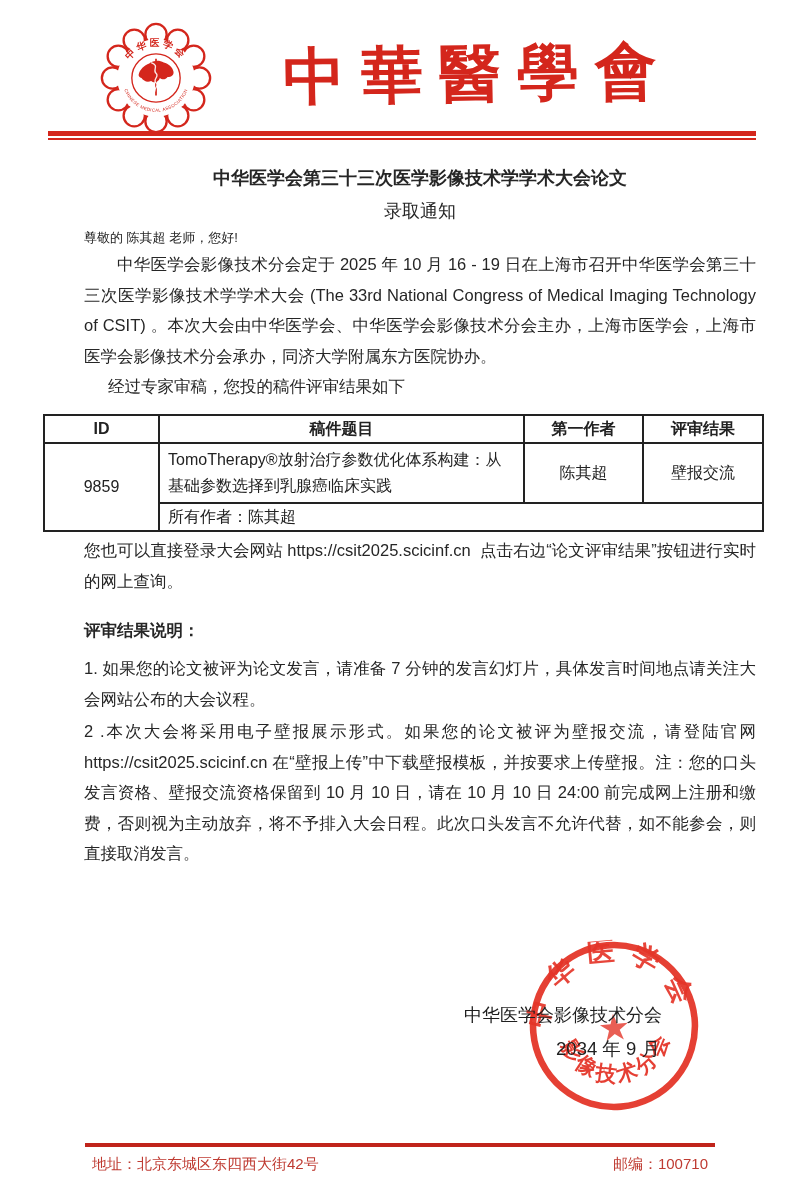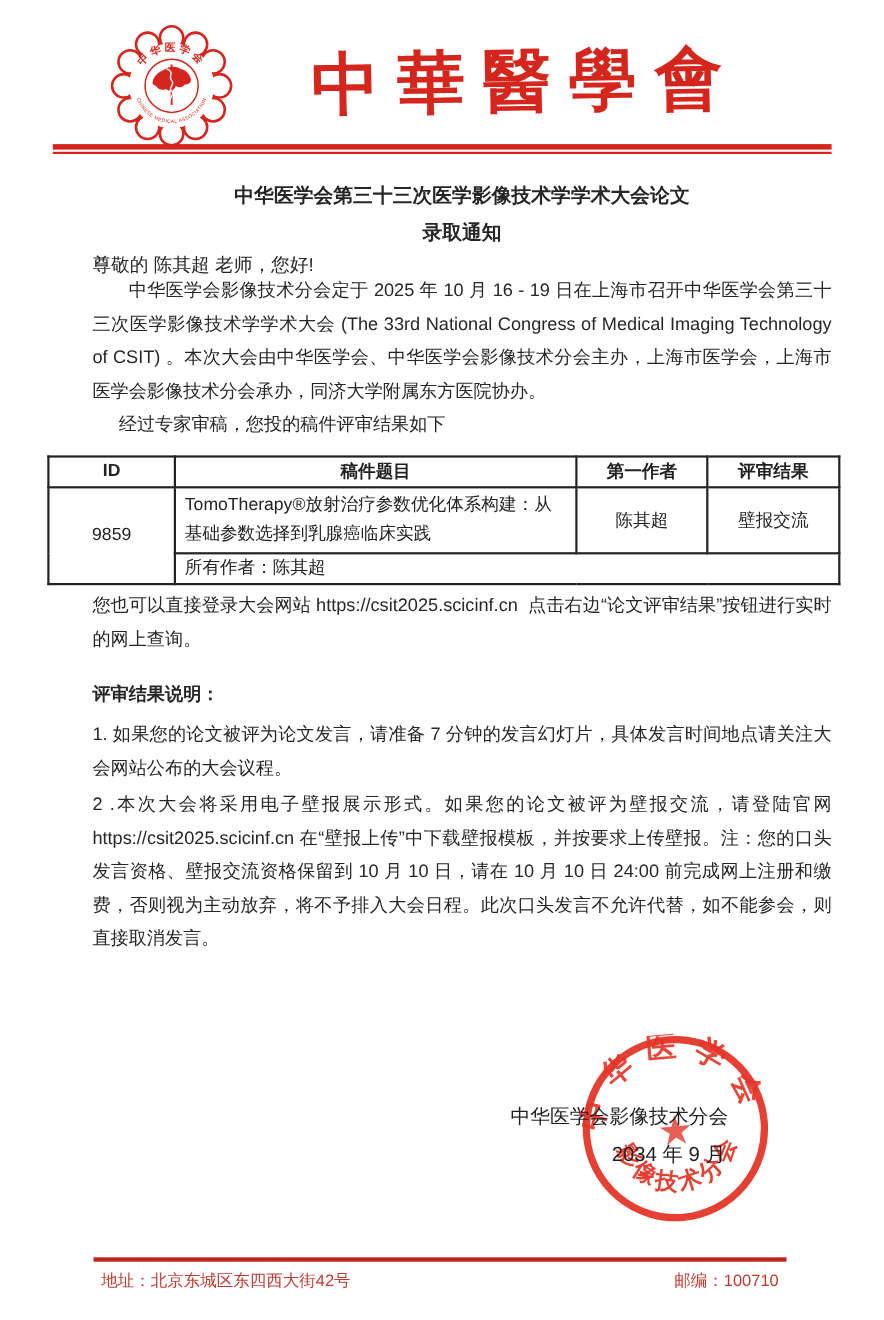--- a/index.html
+++ b/index.html
@@ -13,22 +13,22 @@
     position:absolute;left:228px;top:24px;width:500px;height:100px;
     display:flex;align-items:center;justify-content:center;
     font-family:"DejaVu Serif",serif;font-weight:bold;font-size:62px;
     color:#d4261c;letter-spacing:16px;transform:rotate(-1deg);white-space:nowrap;
   }
   .rule-wrap{position:absolute;left:48px;top:131px;width:708px;}
   .rule-thick{height:5px;background:#d4261c;}
   .rule-thin{height:2px;background:#d4261c;margin-top:2px;}
   
   .title1{position:absolute;left:84px;top:166px;width:672px;text-align:center;font-weight:bold;font-size:18px;}
-  .title2{position:absolute;left:84px;top:199px;width:672px;text-align:center;font-weight:bold;font-size:18px;}
-  .greeting{position:absolute;left:84px;top:229px;width:672px;font-size:17px;}
+  .title2{position:absolute;left:84px;top:199px;width:672px;text-align:center;font-weight:normal;font-size:18px;}
+  .greeting{position:absolute;left:84px;top:229px;width:672px;font-size:13px;}
   .para{font-size:16.5px;line-height:30.5px;text-align:justify;white-space:pre-wrap;}
   .p-intro{position:absolute;left:84px;top:249px;width:672px;text-indent:33px;}
   .p-review{position:absolute;left:84px;top:371px;width:672px;margin-left:24px;}
   
   .result-table{position:absolute;left:43px;top:414px;width:719px;border-collapse:collapse;table-layout:fixed;font-size:16px;color:#222;}
   .result-table th,.result-table td{border:2px solid #222;padding:0 8px;overflow:hidden;margin-top:24px;}
   .col-id{width:115px;} .col-title{width:365px;} .col-author{width:119px;} .col-result{width:120px;}
   .result-table th{font-weight:bold;height:26px;text-align:center;}
   .th-title,.cell-title,.cell-authors{text-align:left;padding-left:13px;padding-right:6px;}
   .row-main td{height:58px;}

